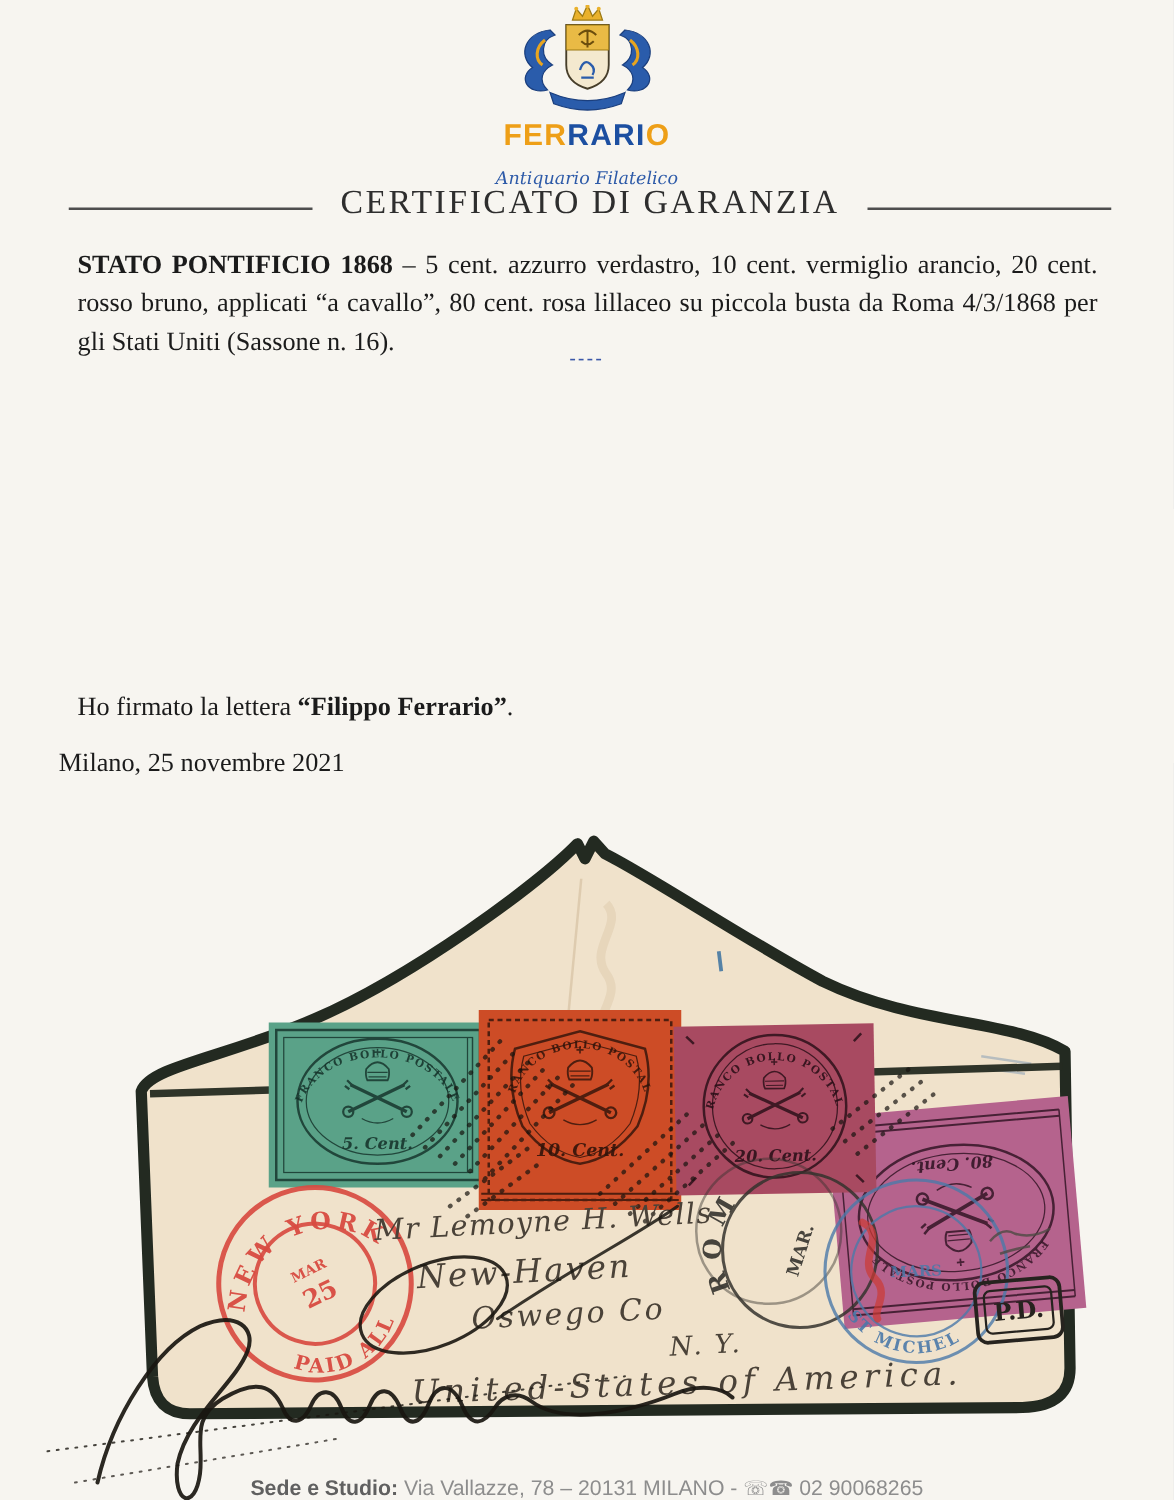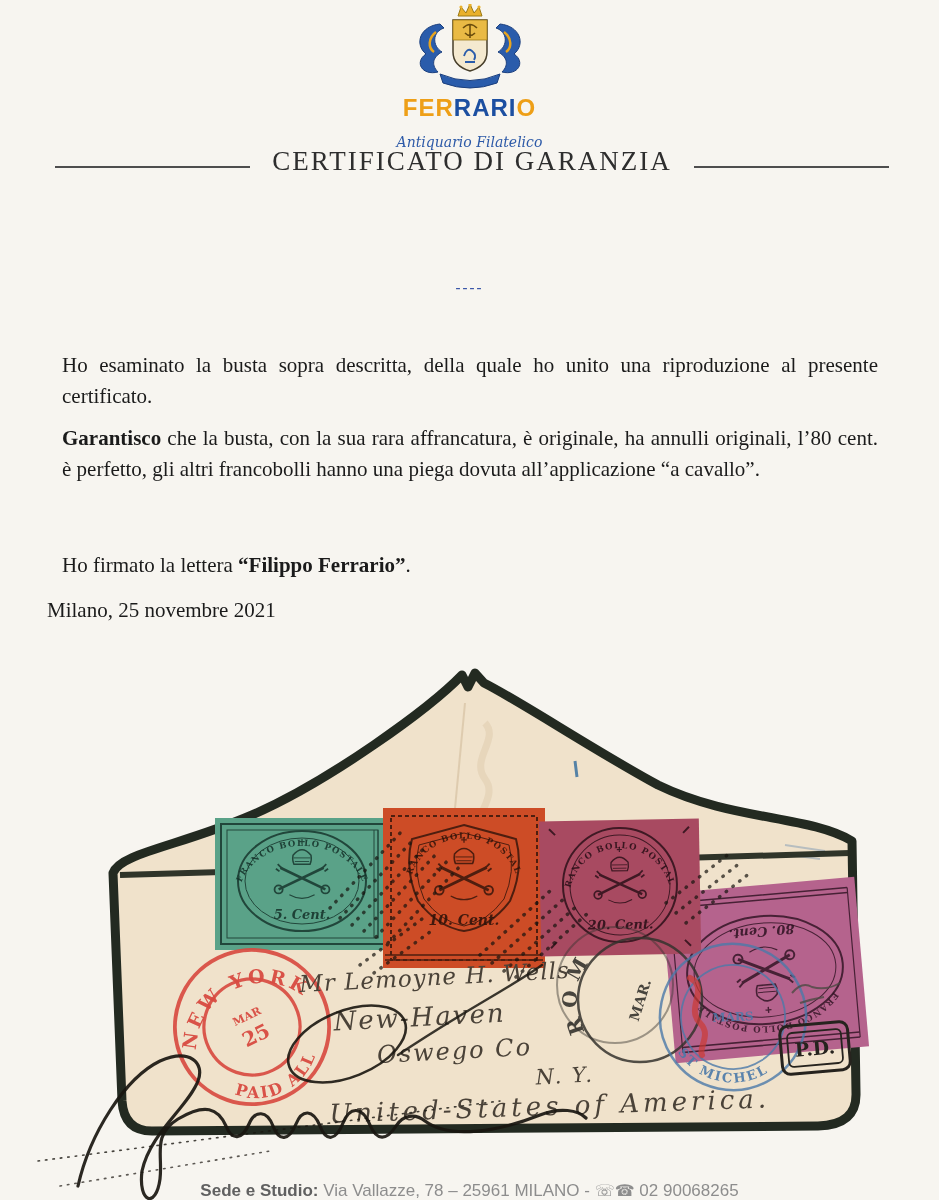--- a/index.html
+++ b/index.html
@@ -64,26 +64,25 @@
     <div class="wordmark"><span class="wm-gold">FER</span><span class="wm-blue">RARI</span><span class="wm-gold">O</span></div>
     <div class="tagline">Antiquario Filatelico</div>
   </div>
 
   <div class="titlebar">
     <div class="rule"></div>
     <div class="doc-title">CERTIFICATO DI GARANZIA</div>
     <div class="rule"></div>
   </div>
 
+  <p class="par" style="top:196px;"><b>STATO PONTIFICIO 1868</b><span> – 5 cent. azzurro verdastro, 10 cent. vermiglio arancio, 20 cent. rosso bruno, applicati “a cavallo”, 80 cent. rosa lillaceo su piccola busta da Roma 4/3/1868 per gli Stati Uniti (Sassone n. 16).</span></p>
 
   <div class="dashes">----</div>
 
-  <p class="par" style="top:350px;">Ho esaminato la busta sopra descritta, della quale ho unito una riproduzione al presente certificato.</p>
-
-  <p class="par" style="top:423px;"><b>Garantisco</b><span> che la busta, con la sua rara affrancatura, è originale, ha annulli originali, l’80 cent. è perfetto, gli altri francobolli hanno una piega dovuta all’applicazione “a cavallo”.</span></p>
+
 
   <p class="par" style="top:526px;margin-top:24px;"><span>Ho firmato la lettera </span><b>“Filippo Ferrario”</b><span>.</span></p>
 
   <div class="dateline">Milano, 25 novembre 2021</div>
 
   <div class="photo">
   <svg width="860" height="548" viewBox="0 0 860 548">
     <defs>
       <path id="arcG" d="M 210 224 A 63 50 0 0 1 334 224"></path>
       <path id="arcO" d="M 382 212 A 54 50 0 0 1 486 212"></path>
@@ -250,16 +249,16 @@
                C 202 478 212 477 219 461 C 225 447 237 447 243 463
                C 249 479 259 478 266 461 C 272 446 283 446 290 463
                C 296 479 306 478 313 460 C 320 443 332 443 340 462
                C 347 479 357 477 366 463 C 373 452 385 450 395 458
                C 420 477 470 468 510 452 C 530 444 548 447 556 455" stroke-width="3.2" opacity="0.92"></path>
     </g>
   </svg>
   </div>
 
   <div class="footer">
-    <b>Sede e Studio:</b><span> Via Vallazze, 78 – 25961 MILANO - </span><span class="ficon">☏</span><span class="ficon">☎</span><span> 02 90068265</span>
+    <b>Sede e Studio:</b><span> Via Vallazze, 78 – 20131 MILANO - </span><span class="ficon">☏</span><span class="ficon">☎</span><span> 02 90068265</span>
   </div>
 
 </div>
 
 </body></html>

